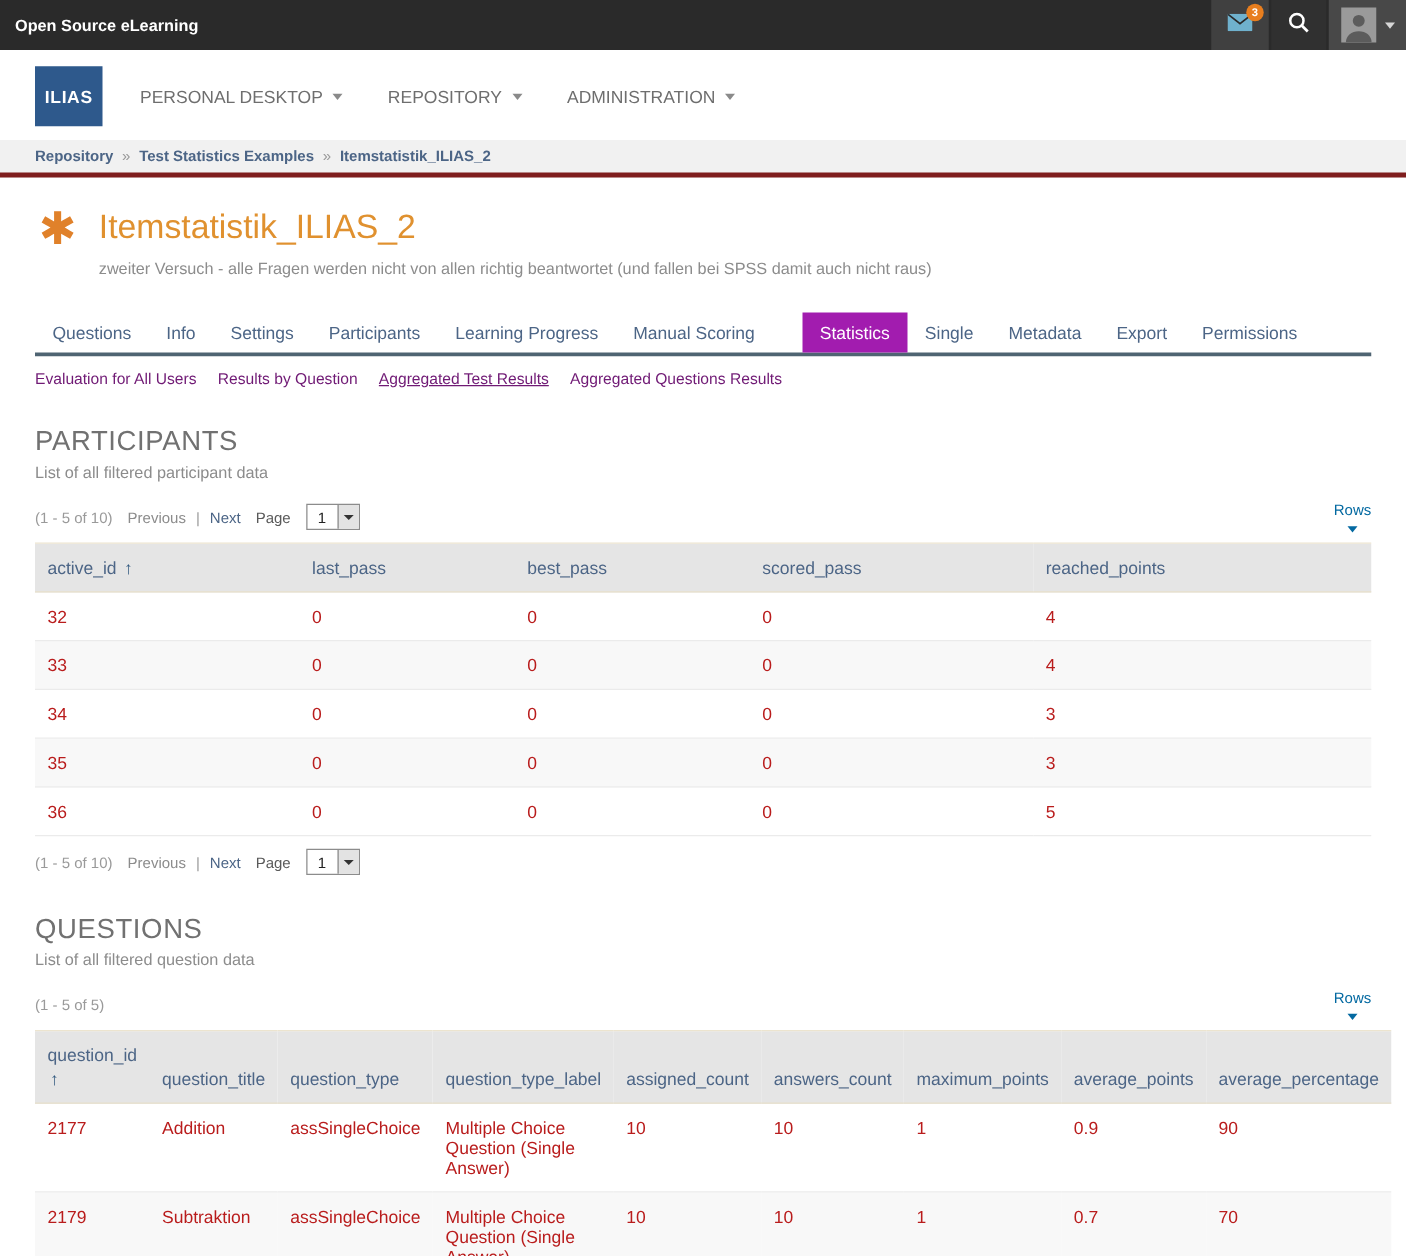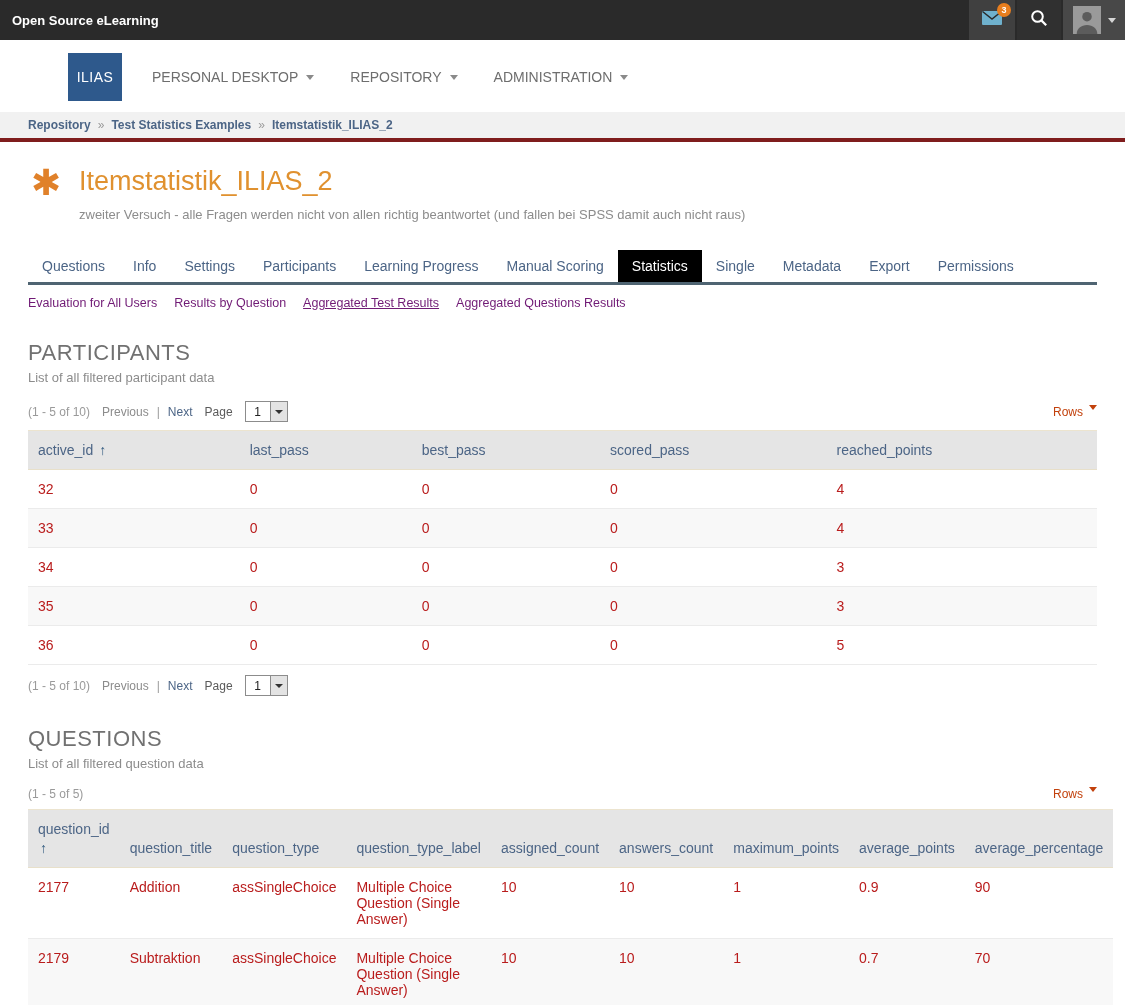--- a/index.html
+++ b/index.html
@@ -17,41 +17,41 @@
   .mail-btn { width:46px; background:#404040; }
   .search-btn { width:44px; background:#303030; }
   .avatar-btn { width:62px; background:#484848; gap:7px; }
   .badge { position:absolute; top:3px; right:4px; min-width:14px; height:14px; border-radius:8px; background:#e87e1e; color:#fff; font-size:9px; font-weight:bold; display:flex; align-items:center; justify-content:center; padding:0 3px; }
   .avatar-box { width:28px; height:28px; background:#9a9a9a; display:flex; align-items:flex-end; justify-content:center; overflow:hidden; }
   .caret-down { width:0; height:0; border-left:4px solid transparent; border-right:4px solid transparent; border-top:5px solid currentColor; display:inline-block; }
   .avatar-btn .caret-down { color:#d6d6d6; }
 
   
   .header { display:flex; align-items:center; padding:13px 28px 11px 28px; background:#fff; }
-  .logo { width:54px; height:48px; background:#2e598c; color:#fff; font-weight:normal; font-size:14px; letter-spacing:0.5px; display:flex; align-items:center; justify-content:center; margin-right:30px; cursor:pointer;margin-left:40px; }
+  .logo { width:54px; height:48px; background:#2e598c; color:#fff; font-weight:bold; font-size:14px; letter-spacing:0.5px; display:flex; align-items:center; justify-content:center; margin-right:30px; cursor:pointer; }
   .mainnav { display:flex; gap:36px; }
   .mainnav .nav-item { font-size:14px; color:#6e6e6e; display:flex; align-items:center; gap:8px; cursor:pointer; }
   .mainnav .caret-down { color:#8a8a8a; }
 
   
   .breadcrumb { background:#f1f1f1; border-bottom:4px solid #7f1d1d; padding:6px 28px; font-size:12px; color:#8c8c8c; }
   .crumb { color:#4c6586; font-weight:bold; cursor:pointer; }
   .crumb-sep { color:#9a9a9a; margin:0 7px; }
 
   
   .main { padding:0 28px; }
   .title-row { display:flex; margin-top:24px; gap:15px; }
   .obj-icon { color:#e0812a; font-size:36px; line-height:34px; width:36px; text-align:center; }
   .page-title { margin:0 0 10px 0; font-size:27px; font-weight:normal; color:#e0912f; }
   .page-desc { margin:0; font-size:13px; color:#8c8c8c; }
 
   
   .tabs { margin-top:28px; border-bottom:3px solid #4f6472; display:flex; align-items:flex-end; }
   .tab { font-size:14px; color:#4c6586; padding:8px 14px; cursor:pointer; white-space:nowrap; }
-  .tab.active { background:#000000; color:#ffffff; }
+  .tab.active { background:#a21caf; color:#ffffff;margin-left:24px; }
   .subtabs { margin-top:11px; display:flex; gap:17px; }
   .subtab { font-size:12.5px; color:#701a75; cursor:pointer; white-space:nowrap; }
   .subtab.active { text-decoration:underline; }
 
   
   .section-heading { margin:30px 0 4px 0; font-size:22px; font-weight:normal; color:#717171; letter-spacing:0.5px; }
   .section-sub { margin:0 0 16px 0; font-size:13px; color:#8c8c8c; }
 
   
   .tbl-controls { display:flex; justify-content:space-between; align-items:center; margin:0 0 8px 0; font-size:12px; color:#8c8c8c; }
@@ -59,21 +59,21 @@
   .range { color:#9a9a9a; }
   .pg-link { cursor:pointer; }
   .pg-prev { color:#8c8c8c; }
   .pg-next { color:#4c6586; }
   .pg-sep { color:#9a9a9a; margin:0 -4px; }
   .pg-label { color:#5a5a5a; }
   .select { display:inline-flex; border:1px solid #8c8c8c; background:#fff; height:21px; cursor:pointer; }
   .select-value { width:24px; display:flex; align-items:center; justify-content:center; font-size:12px; color:#222; }
   .select-button { width:17px; background:#e3e3e3; border-left:1px solid #8c8c8c; display:flex; align-items:center; justify-content:center; }
   .select-button .caret-down { color:#333; border-top-width:4px; }
-  .rows-ctrl { color:#c2410c; display:flex; align-items:flex-start; gap:6px; cursor:pointer; }
+  .rows-ctrl { color:#0369a1; display:flex; align-items:center; gap:6px; cursor:pointer;flex-direction:column; }
 
   
   table { width:100%; border-collapse:collapse; font-size:14px; }
   thead th { background:#e5e5e5; color:#4c6586; font-weight:normal; text-align:left; padding:11px 10px; border-top:1px solid #ece4cf; border-bottom:1px solid #e8e0ca; vertical-align:bottom; cursor:pointer; }
   tbody td { padding:11px 10px; color:#b91c1c; border-bottom:1px solid #ebebeb; }
   tbody tr:nth-child(even) { background:#f8f8f8; }
   .sort-arrow { color:#31597f; font-weight:bold; margin-left:6px; }
   .qh-first .sort-arrow { display:block; margin:3px 0 0 2px; }
   .q-table tbody td { vertical-align:top; }
   .tbl-bottom-controls { margin-top:10px; }

